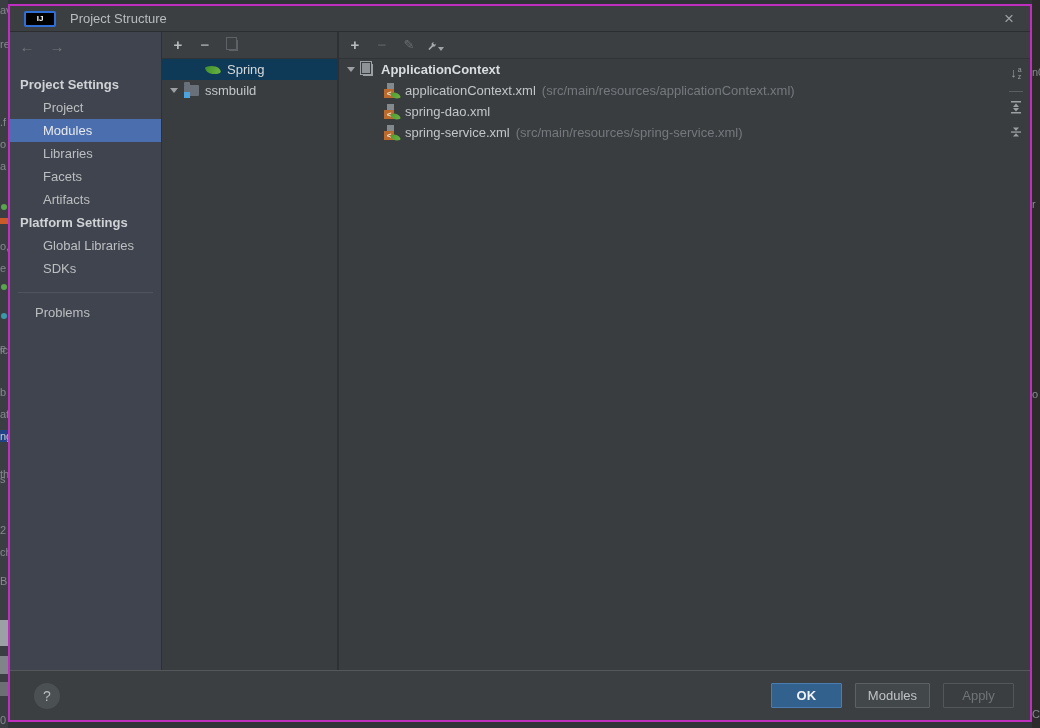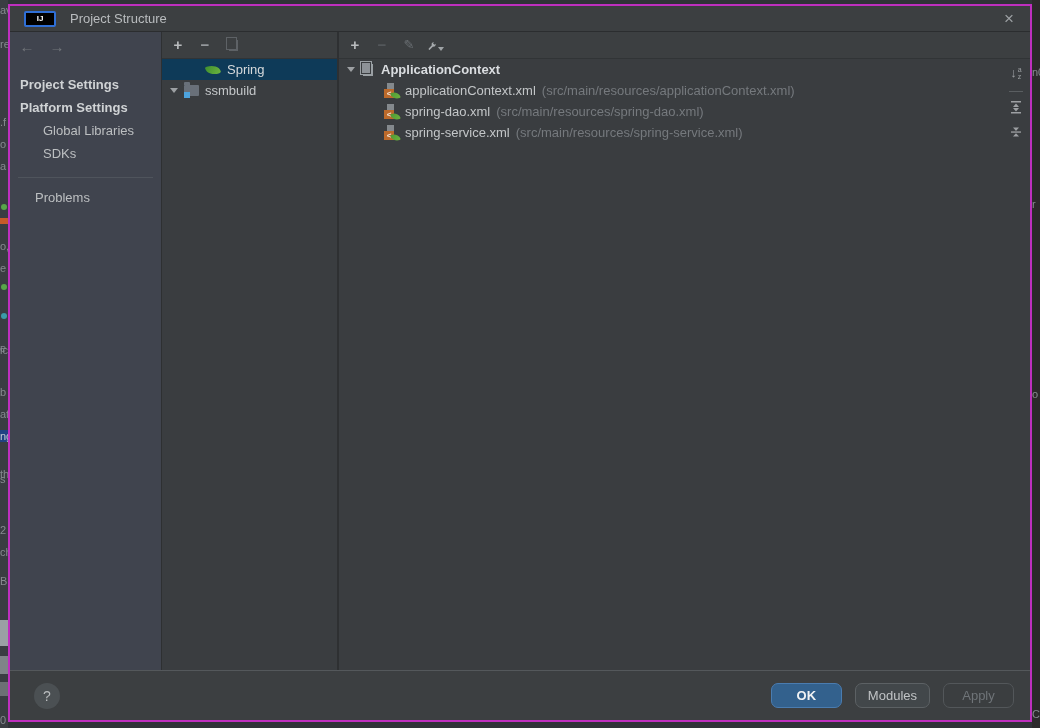--- a/index.html
+++ b/index.html
@@ -81,21 +81,21 @@
   .si-sort { display:flex; align-items:center; color:#9da0a3; }
   .si-sort .arr { font-size:13px; }
   .si-sort .az { display:flex; flex-direction:column; font-size:7px; line-height:7px; margin-left:1px; }
   .si-sep { width:14px; border-top:1px solid #5a5e61; margin:11px 0 8px 0; }
   .si-svg { margin-bottom:11px; }
 
   
   .footer { height:49px; background:#3c3f41; display:flex; align-items:center; padding:0 16px; flex:0 0 auto; }
   .help-circle { width:26px; height:26px; border-radius:50%; background:#4b5053; color:#b9bcbe; font-size:14px; display:flex; align-items:center; justify-content:center; margin-left:8px; }
   .btn-group { margin-left:auto; display:flex; gap:13px; }
-  .btn { min-width:71px; height:25px; border-radius:7px; display:flex; align-items:center; justify-content:center; padding:0 12px; }
+  .btn { min-width:71px; height:25px; border-radius:1px; display:flex; align-items:center; justify-content:center; padding:0 12px; }
   .btn-ok { background:#33618d; border:1px solid #4a7cb0; color:#f0f2f4; font-weight:bold; }
   .btn-cancel { background:#42474a; border:1px solid #5c6164; color:#c0c3c5; }
   .btn-apply { background:#3b3e40; border:1px solid #53575a; color:#6f7478; }
 </style>
 </head>
 <body>
 
 <div class="edge-strip edge-left">
 
   <span class="bg-dot" style="top:204px;background:#57a64a;"></span>
@@ -163,20 +163,42 @@
 
   <div class="content">
 
     <div class="sidebar">
       <div class="nav-row">
         <span class="nav-arrow">←</span>
         <span class="nav-arrow">→</span>
       </div>
       <div style="height:12px"></div>
       <div class="side-header">Project Settings</div>
+      <div>
+
+          <div class="side-item">
+            <span>Project</span>
+          </div>
+
+          <div class="side-item selected">
+            <span>Modules</span>
+          </div>
+
+          <div class="side-item">
+            <span>Libraries</span>
+          </div>
+
+          <div class="side-item">
+            <span>Facets</span>
+          </div>
+
+          <div class="side-item">
+            <span>Artifacts</span>
+          </div>
+        </div>
       <div class="side-header">Platform Settings</div>
       <div>
 
           <div class="side-item">
             <span>Global Libraries</span>
           </div>
 
           <div class="side-item">
             <span>SDKs</span>
           </div>
@@ -238,21 +260,20 @@
               <span class="path">(src/main/resources/applicationContext.xml)</span>
             </div>
 
             <div class="tree-row" style="padding-left:45px;">
               <span class="icon-sfile">
                 <span class="fp"></span>
                 <span class="fo">&lt;</span>
                 <span class="fl"></span>
               </span>
               <span class="lbl">spring-dao.xml</span>
-              <span class="path">(src/main/resources/spring-dao.xml)</span>
             </div>
 
             <div class="tree-row" style="padding-left:45px;">
               <span class="icon-sfile">
                 <span class="fp"></span>
                 <span class="fo">&lt;</span>
                 <span class="fl"></span>
               </span>
               <span class="lbl">spring-service.xml</span>
               <span class="path">(src/main/resources/spring-service.xml)</span>

